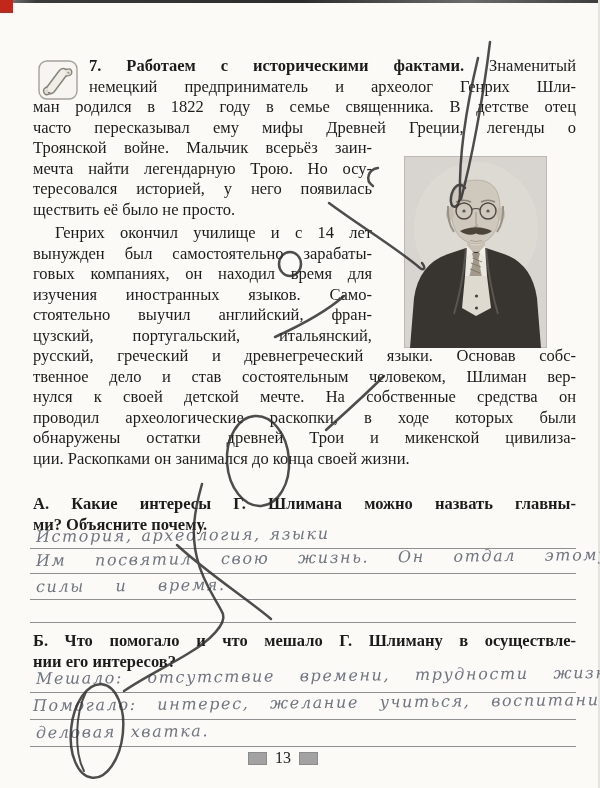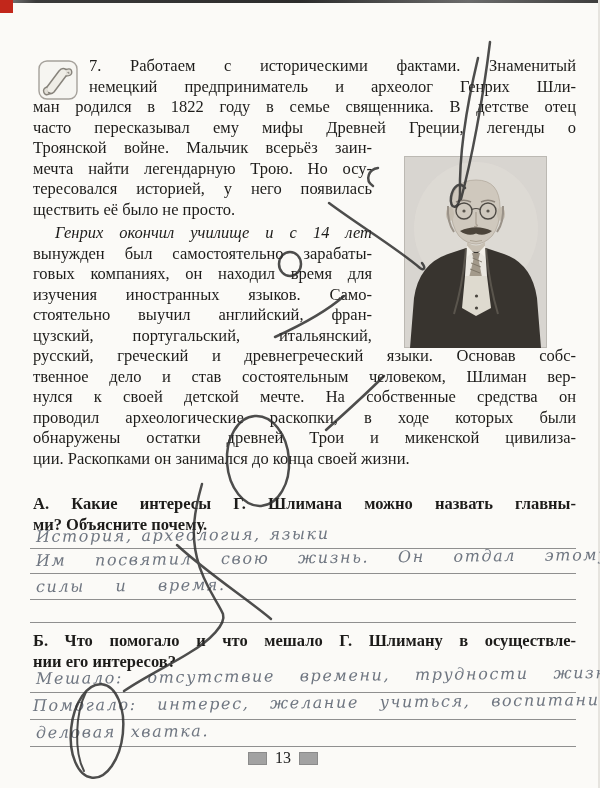--- a/index.html
+++ b/index.html
@@ -13,23 +13,23 @@
     background:linear-gradient(90deg,#8a8a8a 0,#3a3a3a 6%,#2c2c2c 50%,#6b6b6b 78%,#3d3d3d 100%);}
   .red-mark{position:absolute;top:0;left:0;width:13px;height:13px;background:#c2271b;}
   .right-edge{position:absolute;top:0;right:0;width:2px;height:788px;background:#e6e4df;}
 
   
   .content{position:absolute;left:33px;top:56px;width:543px;}
   .ln{font-size:16.5px;line-height:20.5px;height:20.5px;white-space:nowrap;text-align:justify;}
   .jl{text-align-last:justify;}
   .head2{margin-left:56px;}
   .nw{margin-right:204px;}
-  .ind{text-indent:22px;font-style:italic;}
+  .ind{text-indent:22px;}
   .psp{height:3px;}
-  b{font-weight:normal;}
+  b{font-weight:bold;}
 
   
   .task-icon{position:absolute;left:38px;top:60px;width:40px;height:40px;}
 
   
   .photo{position:absolute;left:404px;top:156px;width:143px;height:192px;}
 
   
   .question{position:absolute;left:33px;width:543px;font-weight:bold;font-size:16.5px;line-height:21px;}
   .question .ln{font-weight:bold;}

